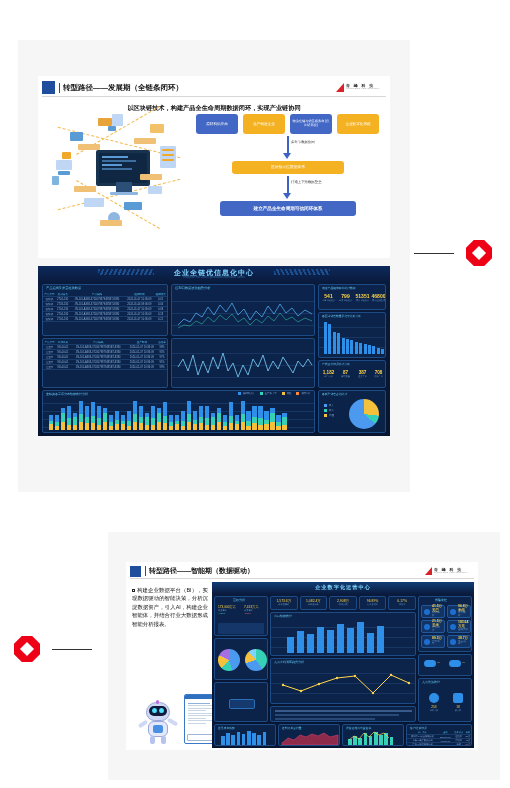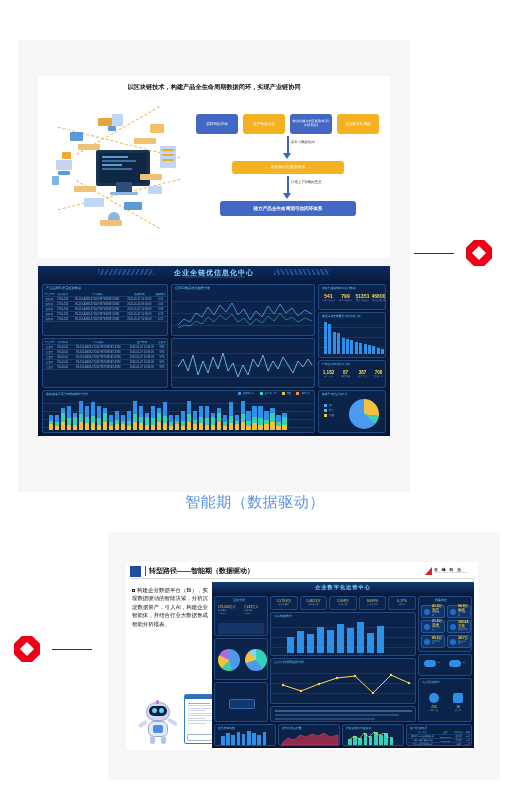--- a/index.html
+++ b/index.html
@@ -161,20 +161,31 @@
 </head>
 <body>
 
 <div class="page">
 
 
   <div class="panel" style="left:18px;top:40px;width:392px;height:452px;"></div>
 
   <div class="slide" style="left:38px;top:76px;width:352px;height:182px;">
 
+    <div class="slide-head" style="height:18px;padding:0 6px 0 0;margin:3px 4px 0 4px;">
+      <div class="blue-sq" style="width:13px;height:13px;margin-right:4px;"></div>
+      <div class="head-title" style="font-size:7.5px;border-left:1.5px solid #1f4e9c;padding-left:3px;">转型路径——发展期（全链条闭环）</div>
+      <div class="logo-wrap">
+        <div class="logo-mark" style="border-width:0 0 9px 8px;border-color:transparent transparent #d8232a transparent;"></div>
+        <div class="logo-txt">
+          <b>青 峰 科 技</b>
+          <i>QINGFENG TECHNOLOGY</i>
+        </div>
+      </div>
+    </div>
 
     <div class="subtitle" style="margin-top:7px;font-size:6.2px;">以区块链技术，构建产品全生命周期数据闭环，实现产业链协同</div>
 
     <div class="iso" style="left:10px;top:36px;width:145px;height:118px;">
       <div class="dashline" style="left:8px;top:30px;width:126px;transform:rotate(14deg);"></div>
       <div class="dashline" style="left:8px;top:82px;width:126px;transform:rotate(-14deg);"></div>
       <div class="dashline" style="left:22px;top:18px;width:96px;transform:rotate(-30deg);"></div>
       <div class="dashline" style="left:22px;top:92px;width:96px;transform:rotate(30deg);"></div>
 
       <div class="screen" style="left:48px;top:38px;width:54px;height:36px;"></div>
@@ -677,21 +688,20 @@
     </div>
   </div>
 
   <div class="marker" style="left:414px;top:240px;">
     <div class="mline" style="width:40px;"></div>
     <div class="oct" style="margin-left:12px;">
         <span></span>
       </div>
   </div>
 
-  <div class="section-title" style="position:absolute;left:0;top:493px;width:510px;">智能期（数据驱动）</div>
 
   <div class="panel" style="left:108px;top:532px;width:392px;height:248px;"></div>
 
   <div class="slide" style="left:126px;top:562px;width:352px;height:188px;">
 
     <div class="slide-head" style="height:15px;padding:0 6px 0 0;margin:2px 4px 0 4px;">
       <div class="blue-sq" style="width:11px;height:11px;margin-right:4px;"></div>
       <div class="head-title" style="font-size:7px;border-left:1.5px solid #1f4e9c;padding-left:3px;">转型路径——智能期（数据驱动）</div>
       <div class="logo-wrap">
         <div class="logo-mark" style="border-width:0 0 8px 7px;border-color:transparent transparent #d8232a transparent;"></div>

